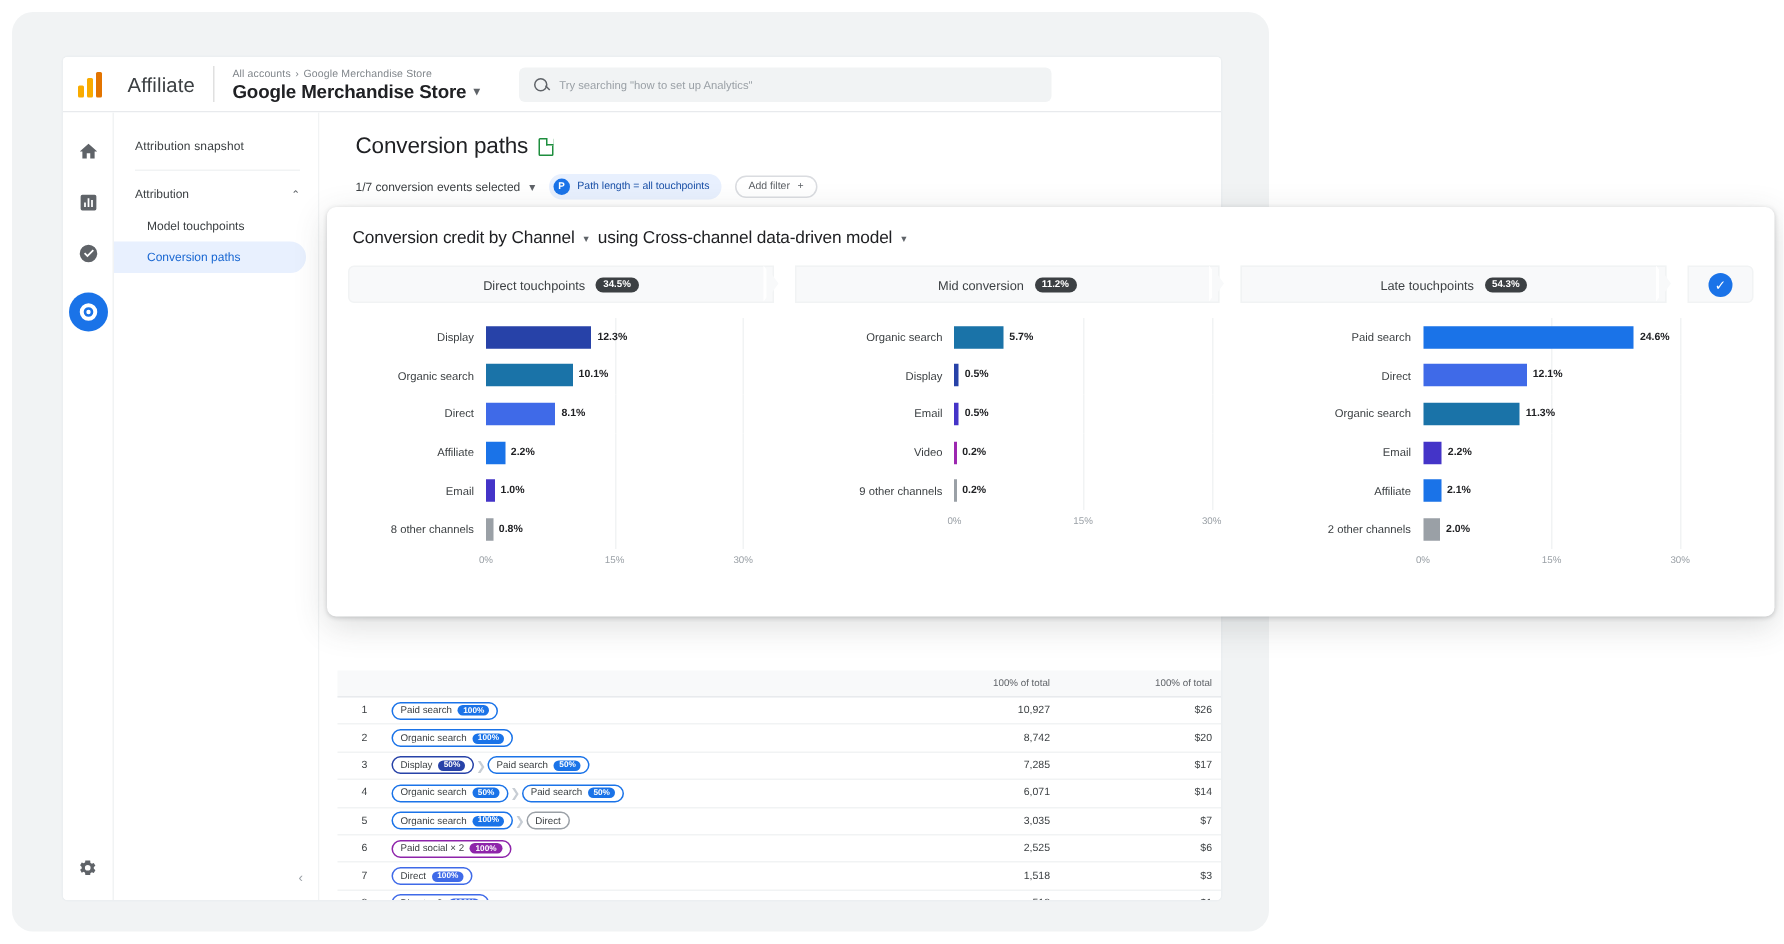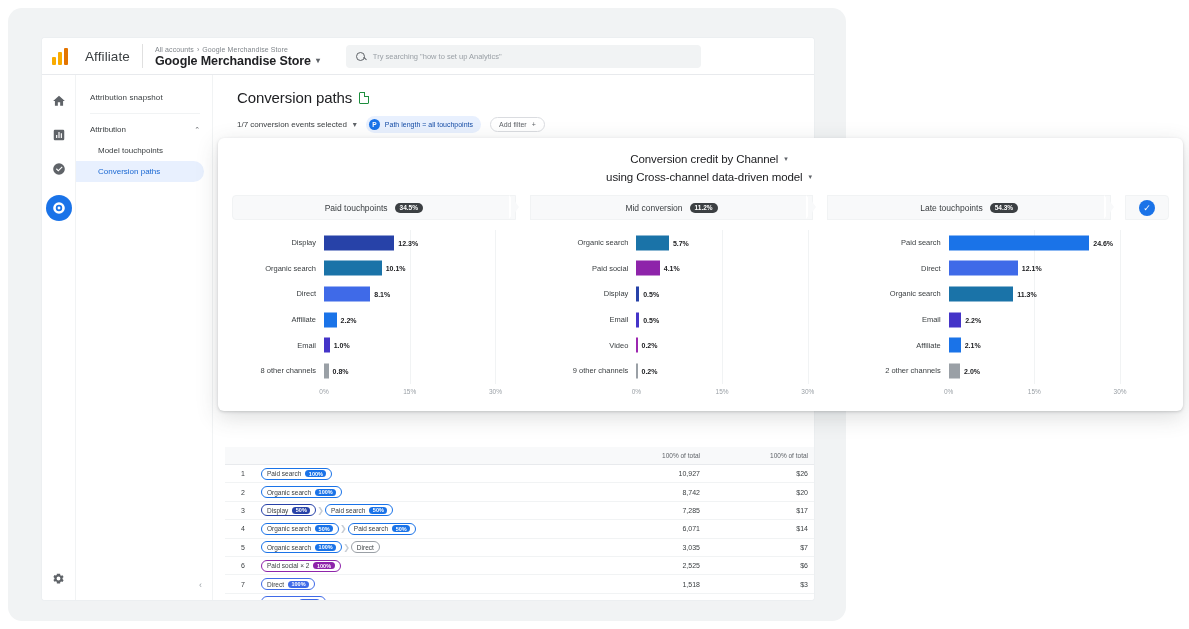--- a/index.html
+++ b/index.html
@@ -140,21 +140,21 @@
   .arrow { margin:0 1px; font-size:8px; color:#c7cdd4; }
 
   
   .modal {
     position:absolute; left:218px; top:138px; width:965px; height:273px;
     background:#fff; border-radius:6px;
     box-shadow: 0 1px 3px rgba(60,64,67,.22), 0 6px 22px rgba(60,64,67,.18);
   }
   .modal-head {
     display:flex; align-items:center; gap:6px;
-    padding:15px 0 0 17px; font-size:11.5px; color:#202124; letter-spacing:-.1px;flex-direction:column;
+    padding:15px 0 0 17px; font-size:11.5px; color:#202124; letter-spacing:-.1px;
   }
   .modal-head .sel { display:flex; align-items:center; gap:6px; }
   .modal-head .cd { font-size:7px; color:#5f6368; }
 
   .stages { display:flex; margin:12px 14px 0 14px; height:25px; }
   .stage {
     flex:1; background:#f8f9fa; display:flex; align-items:center; justify-content:center;
     gap:7px; position:relative; border:1px solid #f1f3f4;
   }
   .stage:first-child { border-radius:4px 0 0 4px; }
@@ -435,21 +435,21 @@
         <span class="cd">▾</span>
       </div>
       <div class="sel">
         <span>using Cross-channel data-driven model</span>
         <span class="cd">▾</span>
       </div>
     </div>
 
     <div class="stages" id="stages">
         <div class="stage">
-          <span class="lbl">Paid touchpoints</span>
+          <span class="lbl">Direct touchpoints</span>
           <span class="badge">34.5%</span>
         </div>
         <div class="chevsep"></div>
         <div class="stage">
           <span class="lbl">Mid conversion</span>
           <span class="badge">11.2%</span>
         </div>
         <div class="chevsep"></div>
         <div class="stage">
           <span class="lbl">Late touchpoints</span>
@@ -530,29 +530,20 @@
           <div class="barrow">
             <div class="barlabel">Organic search</div>
             <div class="bartrack">
               <div class="grid" style="left: 40%;"></div>
               <div class="grid" style="left: 80%;"></div>
               <div class="bar" style="width: 15.2%; background: rgb(26, 115, 168);"></div>
               <div class="barval" style="left: calc(15.2% + 4px);">5.7%</div>
             </div>
           </div>
           <div class="barrow">
-            <div class="barlabel">Paid social</div>
-            <div class="bartrack">
-              <div class="grid" style="left: 40%;"></div>
-              <div class="grid" style="left: 80%;"></div>
-              <div class="bar" style="width: 10.9333%; background: rgb(142, 36, 170);"></div>
-              <div class="barval" style="left: calc(10.9333% + 4px);">4.1%</div>
-            </div>
-          </div>
-          <div class="barrow">
             <div class="barlabel">Display</div>
             <div class="bartrack">
               <div class="grid" style="left: 40%;"></div>
               <div class="grid" style="left: 80%;"></div>
               <div class="bar" style="width: 1.33333%; background: rgb(39, 66, 168);"></div>
               <div class="barval" style="left: calc(1.33333% + 4px);">0.5%</div>
             </div>
           </div>
           <div class="barrow">
             <div class="barlabel">Email</div>

